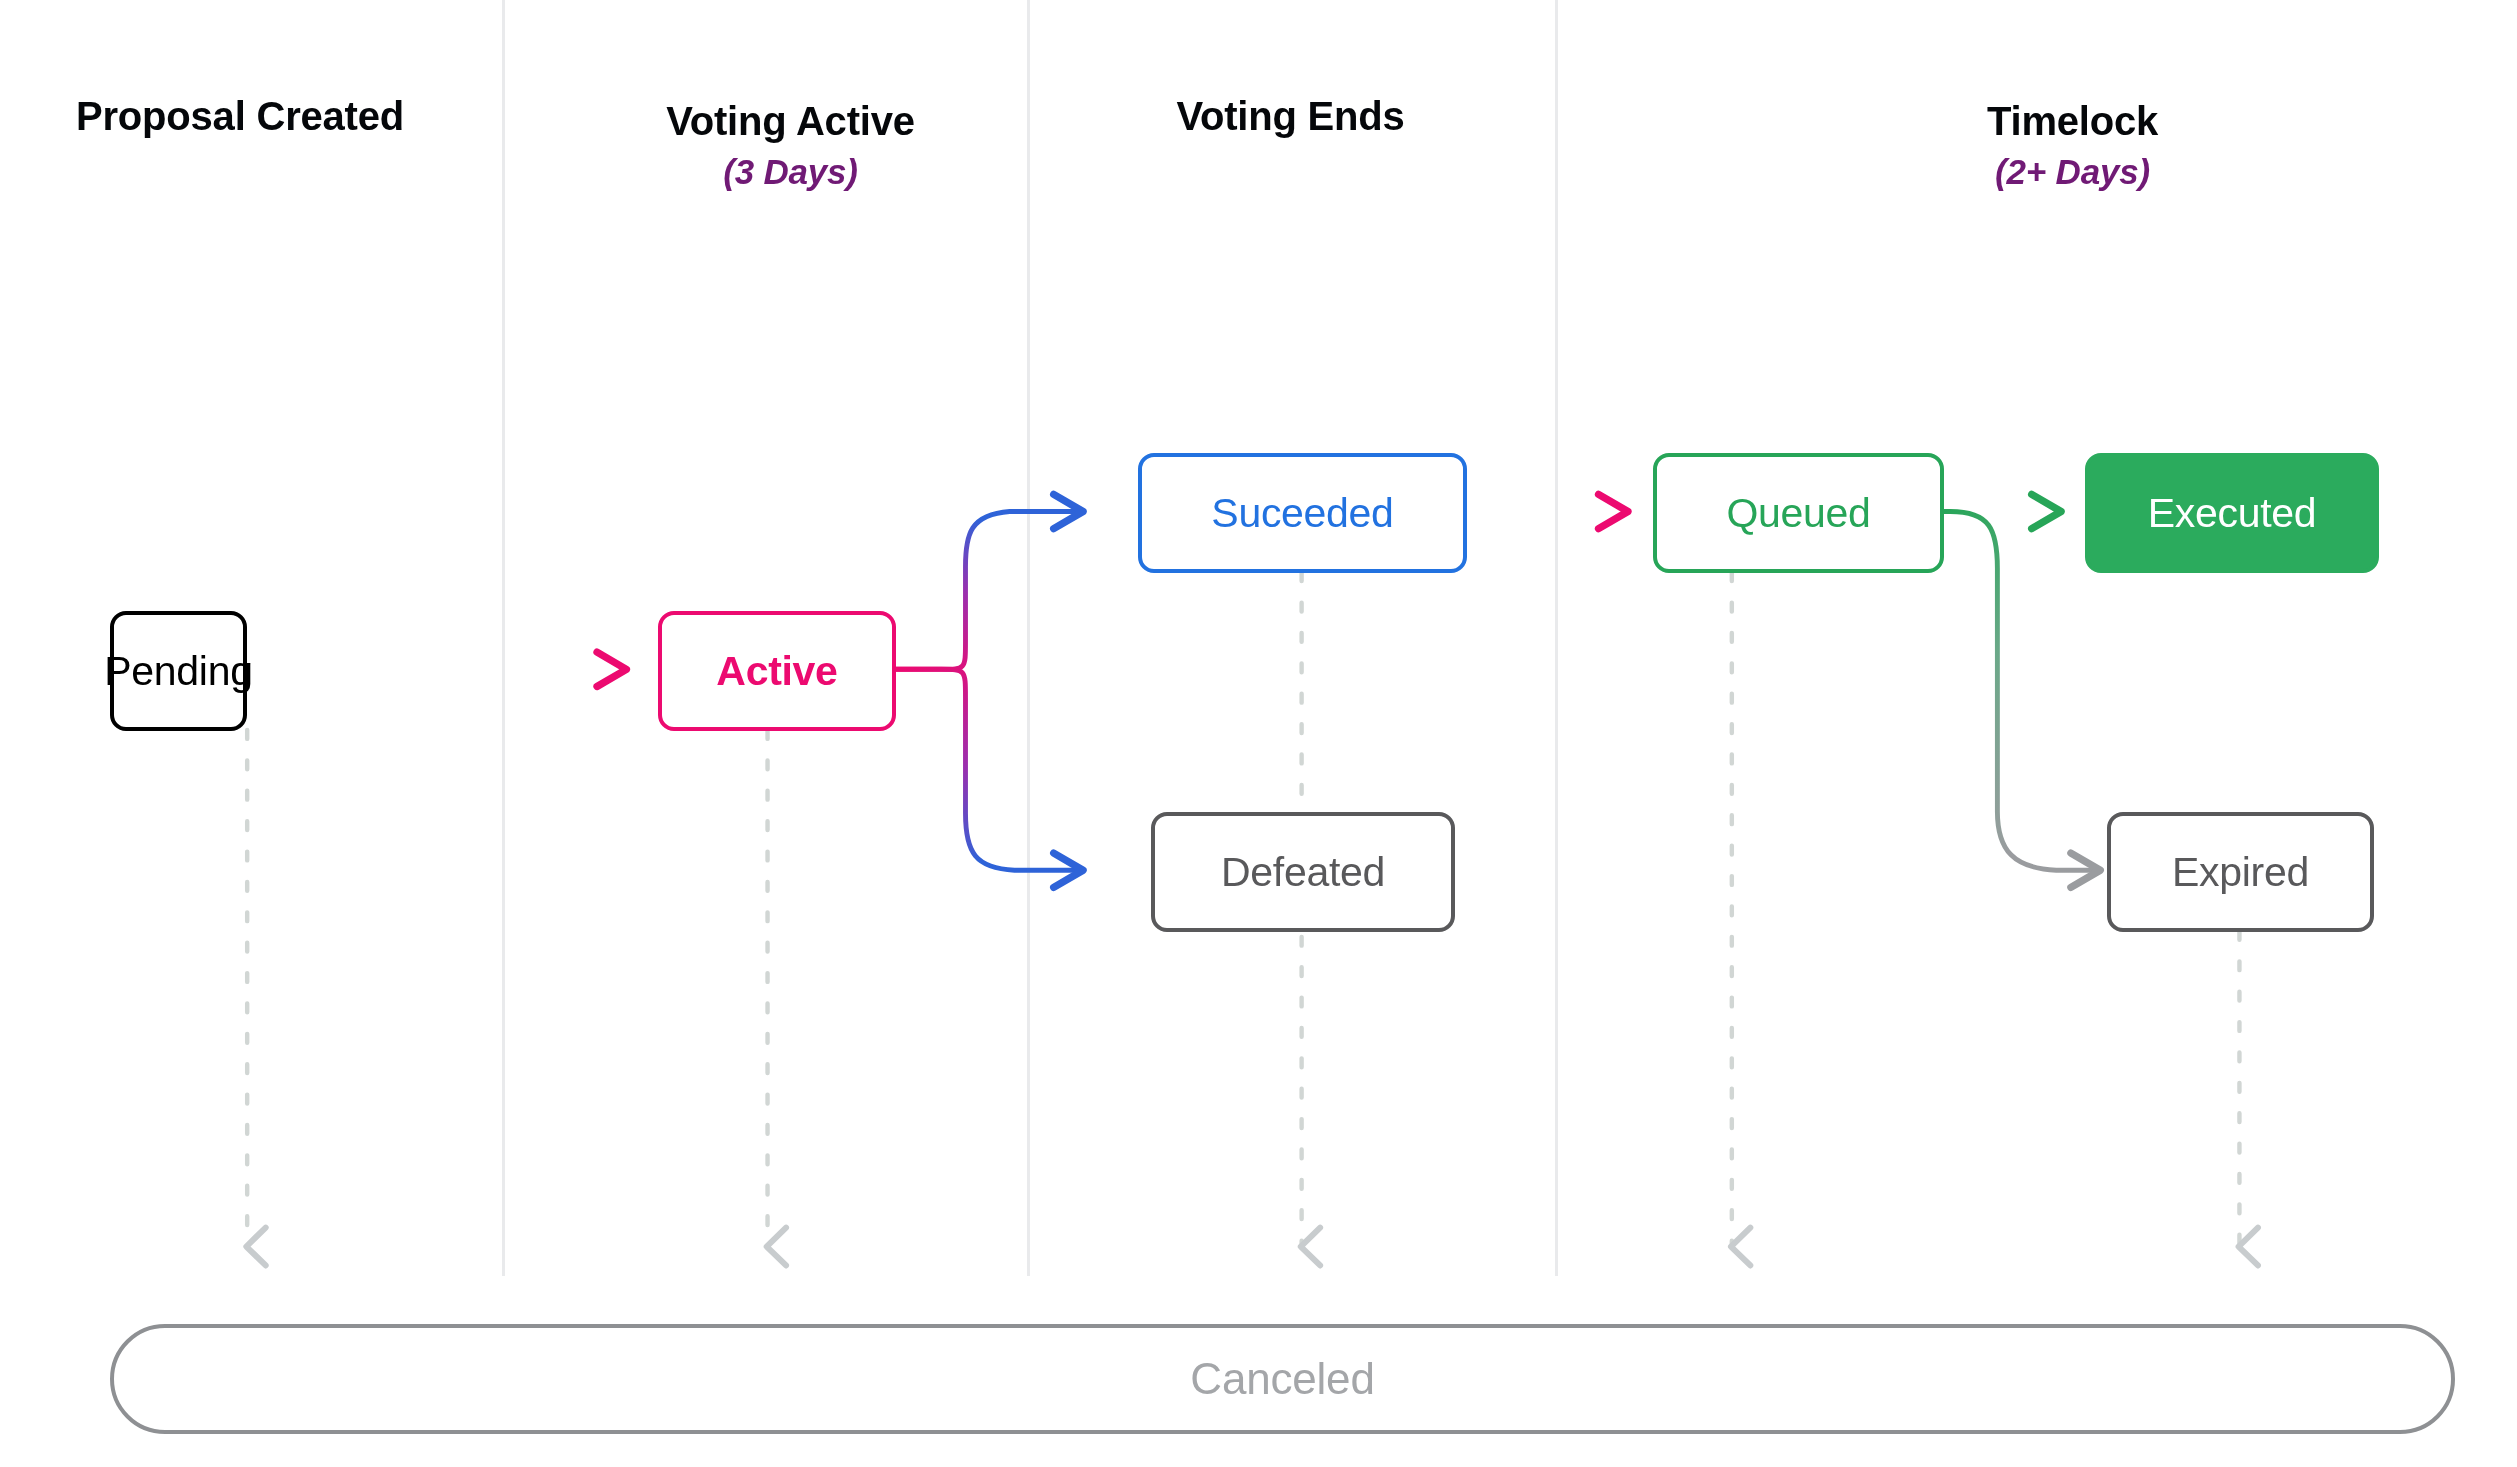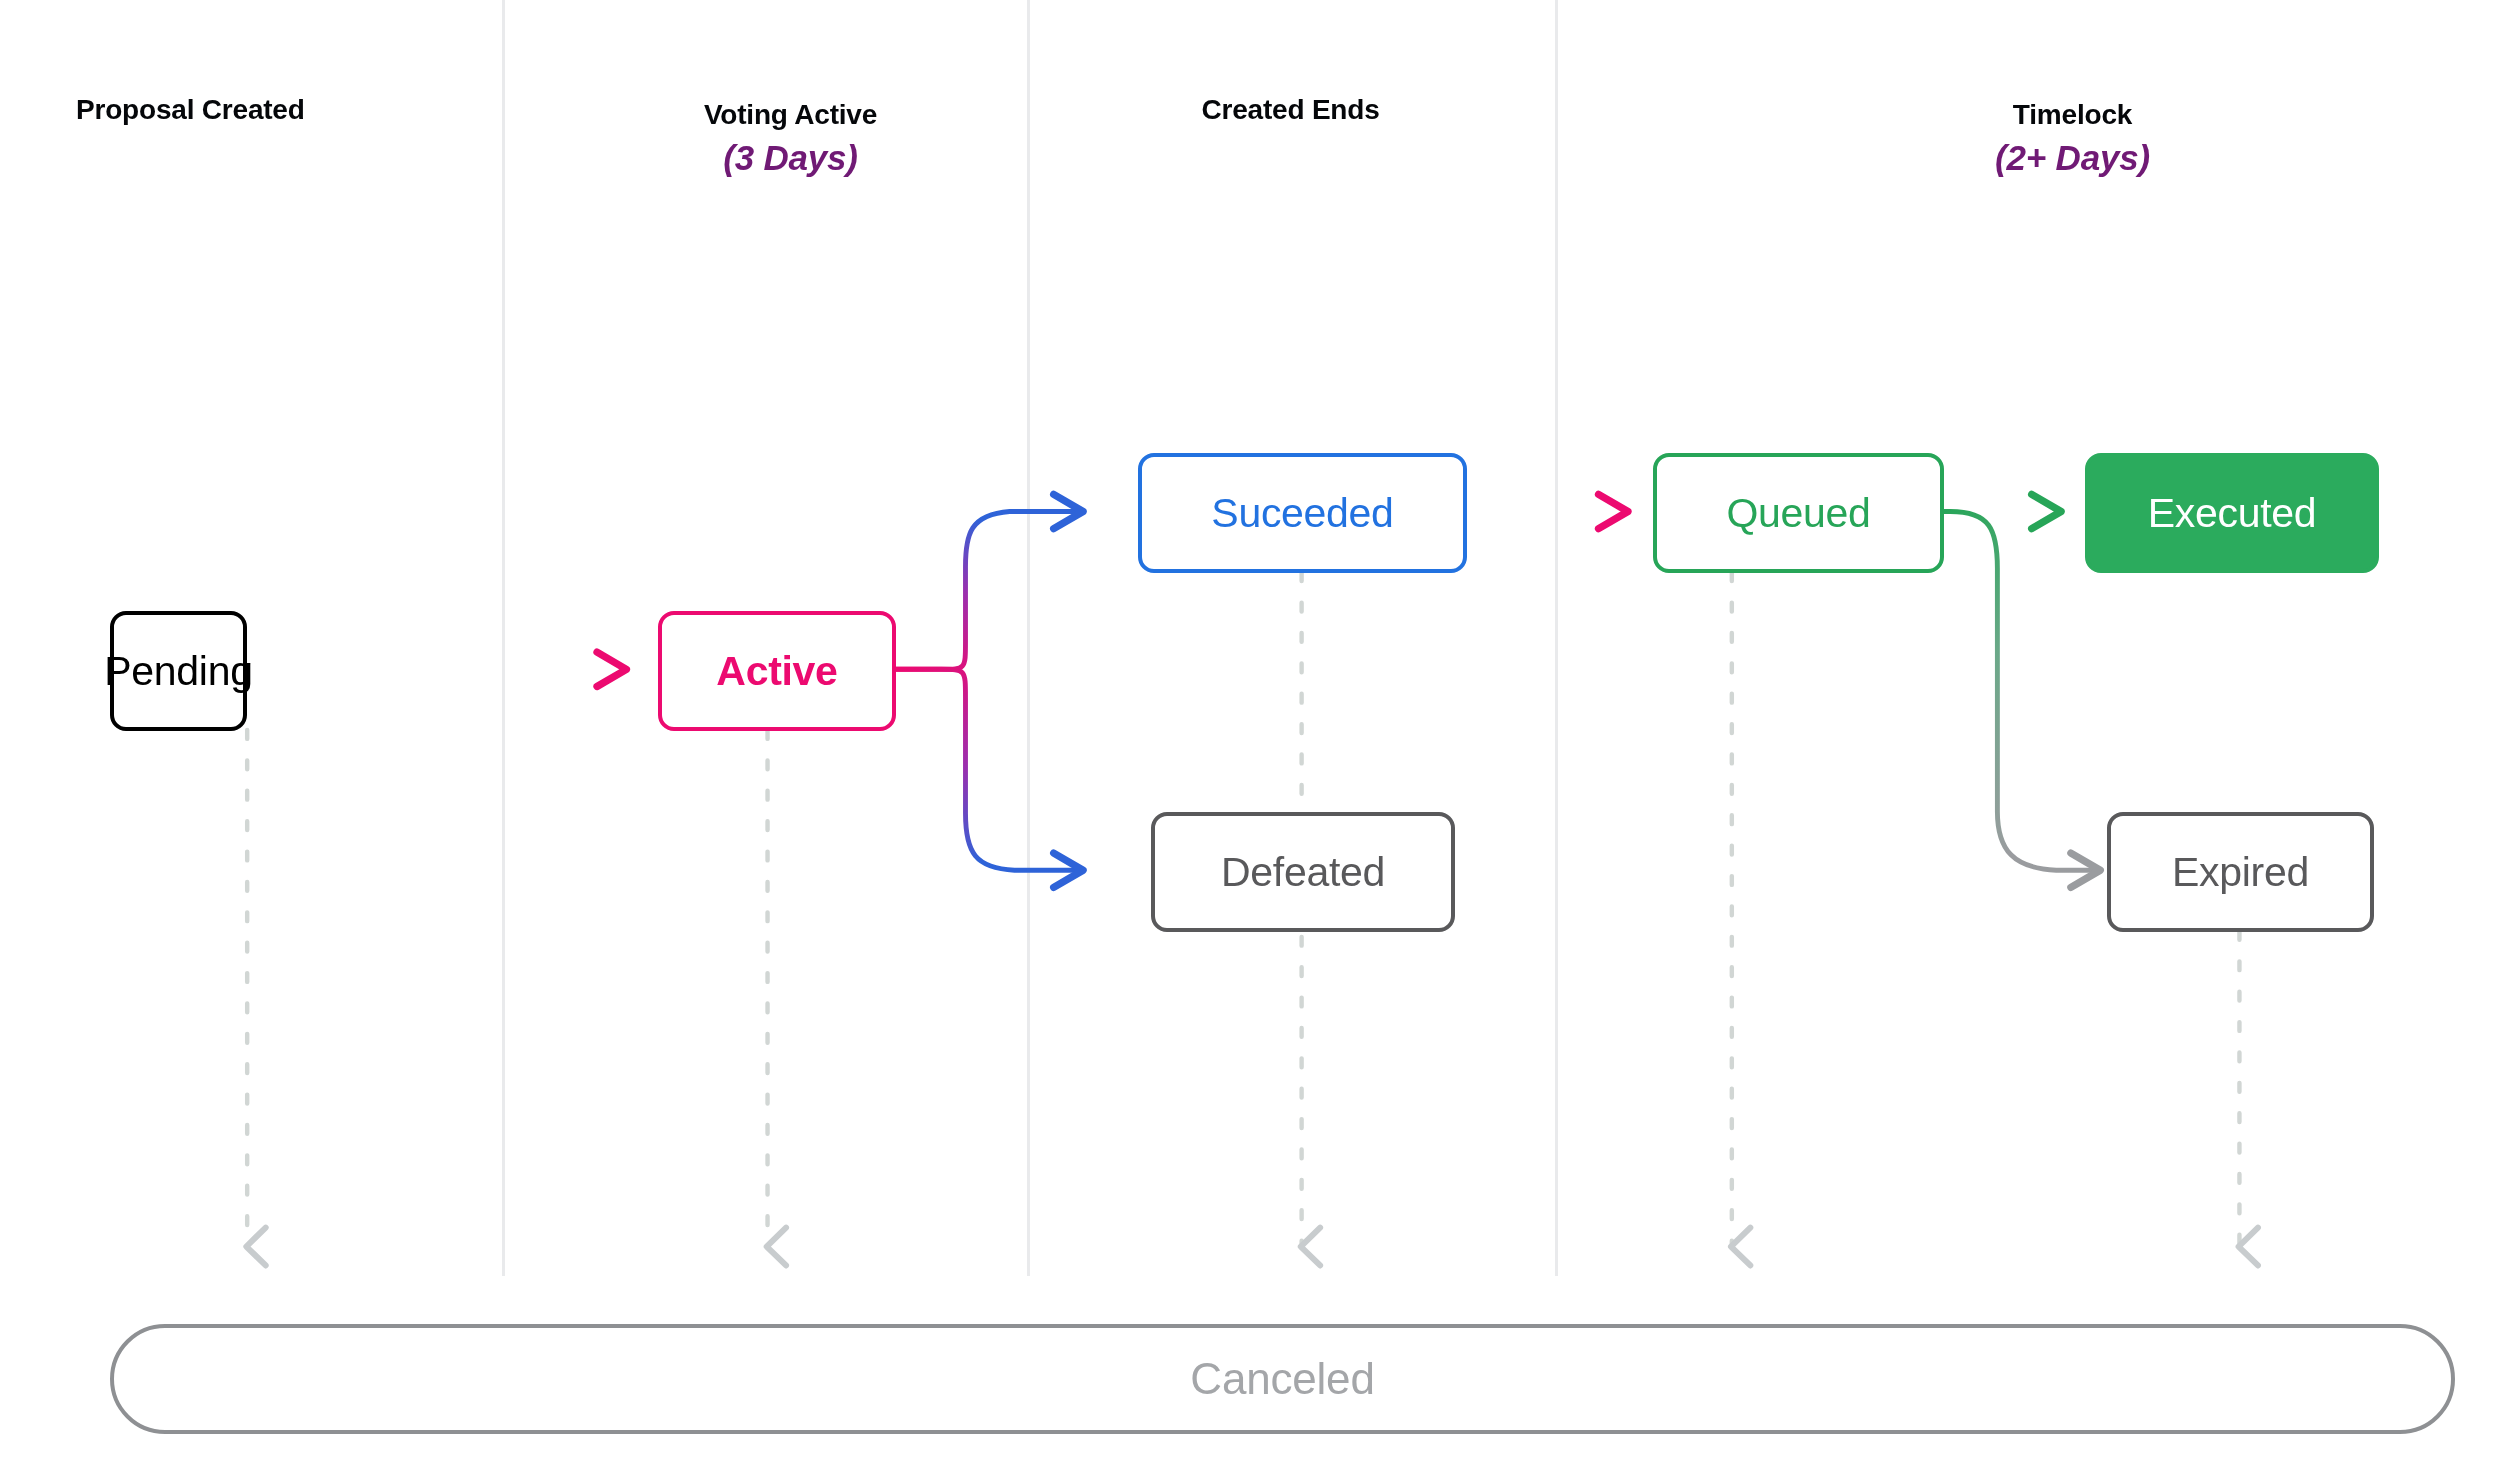--- a/index.html
+++ b/index.html
@@ -30,21 +30,21 @@
 
   
   .phase-head {
     position: absolute;
     text-align: center;
     line-height: 1.18;
     white-space: nowrap;
   }
   .phase-head .ph-title {
     display: block;
-    font-size: 28px;
+    font-size: 40px;
     font-weight: 700;
     color: #05070a;
     letter-spacing: -0.2px;
   }
   .phase-head .ph-sub {
     display: block;
     font-size: 35px;
     font-weight: 700;
     font-style: italic;
     color: #701a75;
@@ -202,21 +202,21 @@
   <div class="phase-head left-align" style="left:76px; top:93px;">
     <span class="ph-title">Proposal Created</span>
   </div>
 
   <div class="phase-head" style="left:528px; top:98px; width:525px;">
     <span class="ph-title">Voting Active</span>
     <span class="ph-sub">(3 Days)</span>
   </div>
 
   <div class="phase-head" style="left:1027px; top:93px; width:527px;">
-    <span class="ph-title">Created Ends</span>
+    <span class="ph-title">Voting Ends</span>
   </div>
 
   <div class="phase-head" style="left:1555px; top:98px; width:963px;padding-left:36px;">
     <span class="ph-title">Timelock</span>
     <span class="ph-sub">(2+ Days)</span>
   </div>
 
   <div class="node pending" style="left:110px; top:611px; width:137px; height:120px;">
     <span class="node-label">Pending</span>
   </div>

